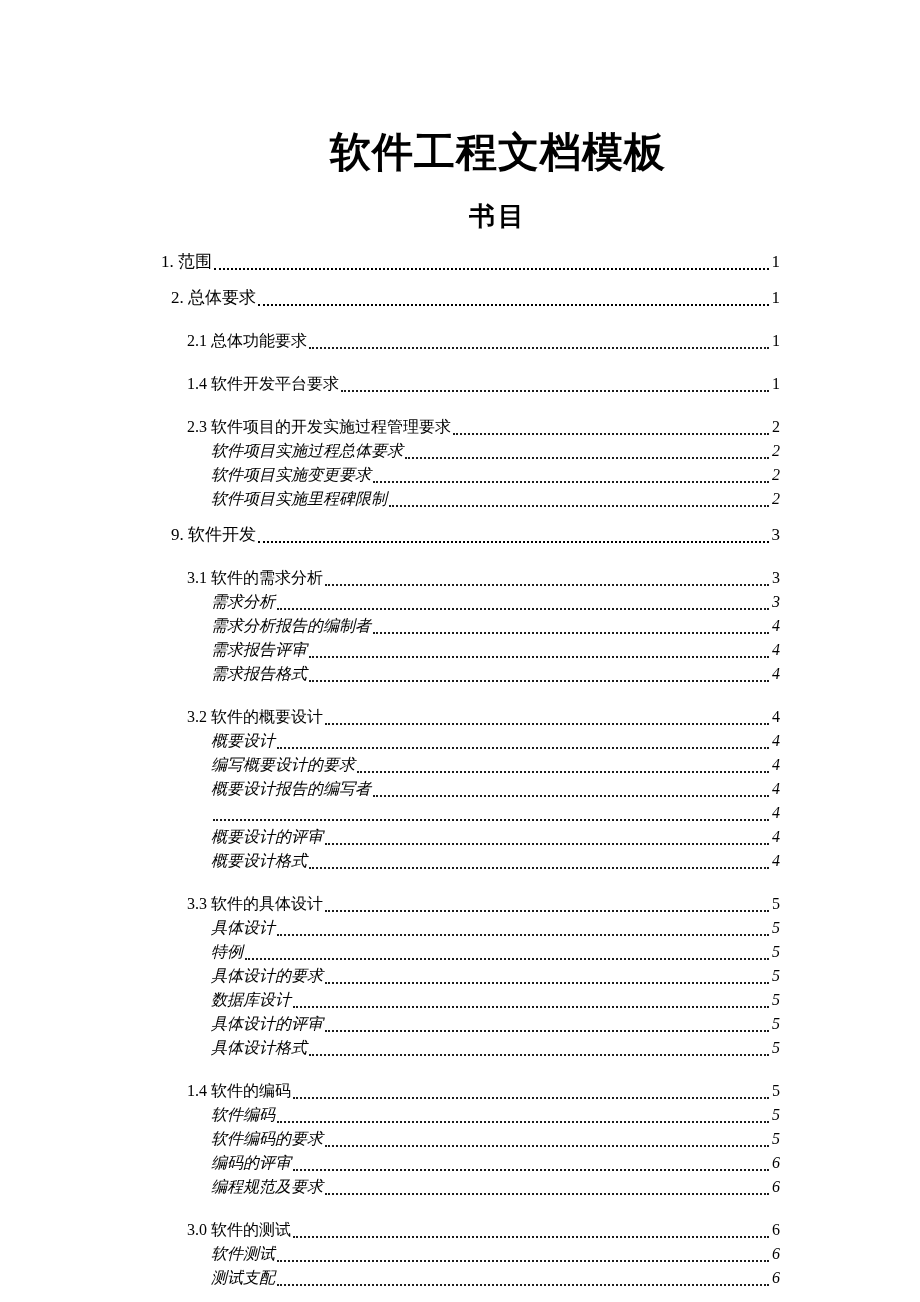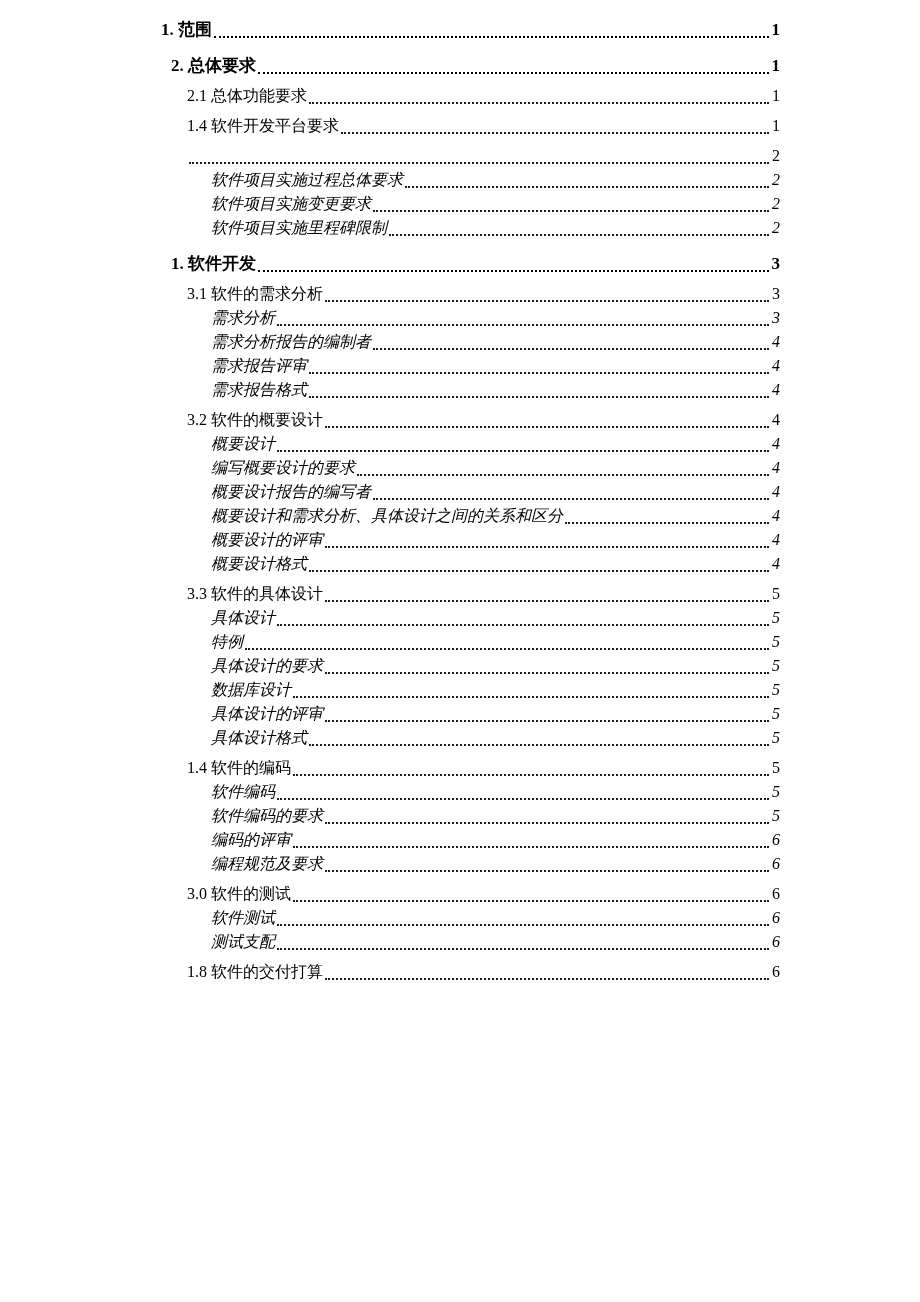--- a/index.html
+++ b/index.html
@@ -51,42 +51,46 @@
     border-bottom: 2px dotted #1c1c1c;
     margin: 0 1px 4px 2px;
     min-width: 20px;
   }
   .toc-page {
     white-space: nowrap;
     text-align: right;
     min-width: 10px;
   }
   .toc-row.lvl1 {
-    font-weight: bold;
+    font-weight: normal;
     font-size: 17px;
     padding-left: 11px;
     margin-top: 12px;
     margin-bottom: 5px;
   }
   .toc-row.lvl1 .toc-leader { border-bottom: 2.5px dotted #000000; }
   .toc-row:first-child { padding-left: 1px; }
   .toc-row.lvl2 {
     padding-left: 27px;
-    margin-top: 6px;
+    margin-top: 19px;
   }
   .toc-row.lvl3 {
     padding-left: 51px;
     font-style: italic;
   }
   .toc-row.lvl3 .toc-page { font-style: italic; }
 </style>
 </head>
 <body>
 
 <div class="page">
+  <div class="header">
+    <div class="doc-title">软件工程文档模板</div>
+    <div class="doc-subtitle">书目</div>
+  </div>
 
   <div class="toc">
       <div class="toc-row lvl1">
     <span class="toc-label">1. 范围</span>
     <span class="toc-leader"></span>
     <span class="toc-page">1</span>
   </div>
       <div class="toc-row lvl1">
     <span class="toc-label">2. 总体要求</span>
     <span class="toc-leader"></span>
@@ -96,40 +100,41 @@
     <span class="toc-label">2.1 总体功能要求</span>
     <span class="toc-leader"></span>
     <span class="toc-page">1</span>
   </div>
       <div class="toc-row lvl2">
     <span class="toc-label">1.4 软件开发平台要求</span>
     <span class="toc-leader"></span>
     <span class="toc-page">1</span>
   </div>
       <div class="toc-row lvl2">
+    <span class="toc-label">2.3 软件项目的开发实施过程管理要求</span>
     <span class="toc-leader"></span>
     <span class="toc-page">2</span>
   </div>
       <div class="toc-row lvl3">
     <span class="toc-label">软件项目实施过程总体要求</span>
     <span class="toc-leader"></span>
     <span class="toc-page">2</span>
   </div>
       <div class="toc-row lvl3">
     <span class="toc-label">软件项目实施变更要求</span>
     <span class="toc-leader"></span>
     <span class="toc-page">2</span>
   </div>
       <div class="toc-row lvl3">
     <span class="toc-label">软件项目实施里程碑限制</span>
     <span class="toc-leader"></span>
     <span class="toc-page">2</span>
   </div>
       <div class="toc-row lvl1">
-    <span class="toc-label">1. 软件开发</span>
+    <span class="toc-label">9. 软件开发</span>
     <span class="toc-leader"></span>
     <span class="toc-page">3</span>
   </div>
       <div class="toc-row lvl2">
     <span class="toc-label">3.1 软件的需求分析</span>
     <span class="toc-leader"></span>
     <span class="toc-page">3</span>
   </div>
       <div class="toc-row lvl3">
     <span class="toc-label">需求分析</span>
@@ -165,21 +170,20 @@
     <span class="toc-label">编写概要设计的要求</span>
     <span class="toc-leader"></span>
     <span class="toc-page">4</span>
   </div>
       <div class="toc-row lvl3">
     <span class="toc-label">概要设计报告的编写者</span>
     <span class="toc-leader"></span>
     <span class="toc-page">4</span>
   </div>
       <div class="toc-row lvl3">
-    <span class="toc-label">概要设计和需求分析、具体设计之间的关系和区分</span>
     <span class="toc-leader"></span>
     <span class="toc-page">4</span>
   </div>
       <div class="toc-row lvl3">
     <span class="toc-label">概要设计的评审</span>
     <span class="toc-leader"></span>
     <span class="toc-page">4</span>
   </div>
       <div class="toc-row lvl3">
     <span class="toc-label">概要设计格式</span>

